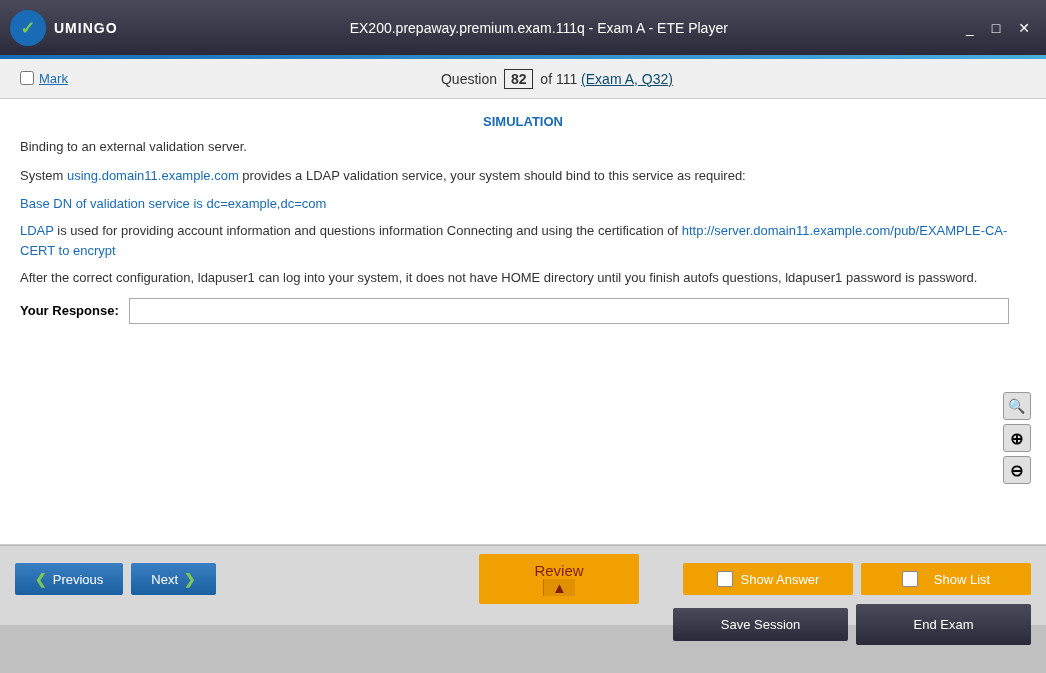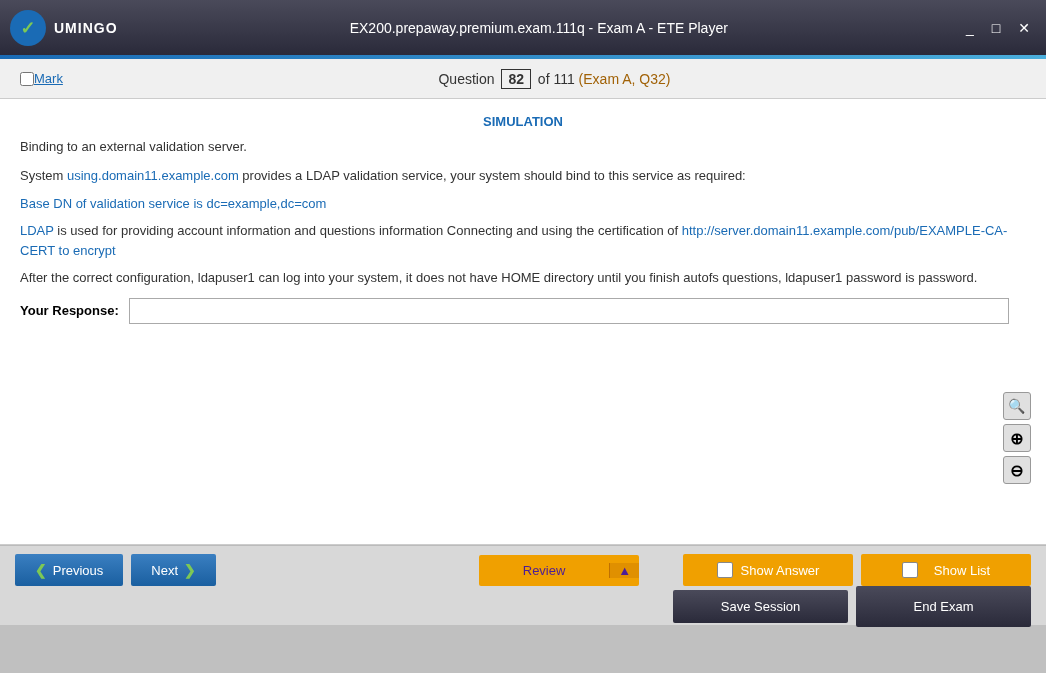--- a/index.html
+++ b/index.html
@@ -41,32 +41,32 @@
     
     .header-row {
       background: #f0f0f0;
       border-bottom: 1px solid #ccc;
       height: 40px;
       display: flex;
       align-items: center;
       padding: 0 20px;
       gap: 20px;
     }
-    .mark-checkbox { display: flex; align-items: center; cursor: pointer; }
+    .mark-checkbox { display: flex; align-items: flex-start; gap: 5px; cursor: pointer; }
     .mark-checkbox input { width: 14px; height: 14px; }
     .mark-label { color: #1a6bb5; text-decoration: underline; font-size: 13px; }
     .question-info { flex: 1; text-align: center; font-size: 14px; color: #333; }
     .question-number-box {
       display: inline-block;
       border: 1px solid #333;
       padding: 1px 6px;
       font-weight: bold;
       margin: 0 3px;
     }
-    .exam-info { color: #a16207; }
+    .exam-info { color: #0c4a6e; text-decoration: underline; }
 
     
     .content-area {
       background: white;
       height: calc(673px - 55px - 4px - 40px - 80px - 48px);
       overflow-y: auto;
       padding: 15px 20px;
       position: relative;
       border-bottom: 1px solid #ccc;
     }
@@ -132,28 +132,29 @@
       border-radius: 2px;
       min-width: 80px;
       justify-content: center;
     }
 
     .chevron-left { font-size: 14px; color: #7dc855; font-weight: bold; }
     .chevron-right { font-size: 14px; color: #7dc855; font-weight: bold; }
 
     .review-btn {
       background: #f0a000;
-      color: #4c1d95;
+      color: #7f1d1d;
       border: none;
       padding: 8px 0px;
-      font-size: 13px;
+      font-size: 15px;
       cursor: pointer;
       display: flex; align-items: center;
       border-radius: 2px;
       min-width: 160px;
+      flex-direction: column;
     }
     .review-label { flex: 1; text-align: center; padding: 0 15px; }
     .review-dropdown {
       background: #e09000;
       height: 100%;
       padding: 0 8px;
       display: flex; align-items: center;
       border-left: 1px solid #c07000;
     }
 

